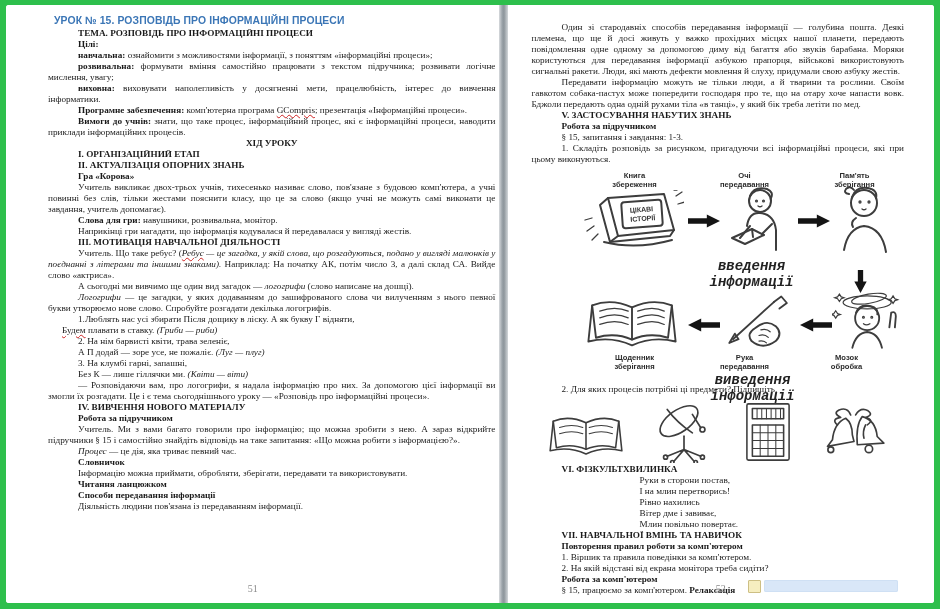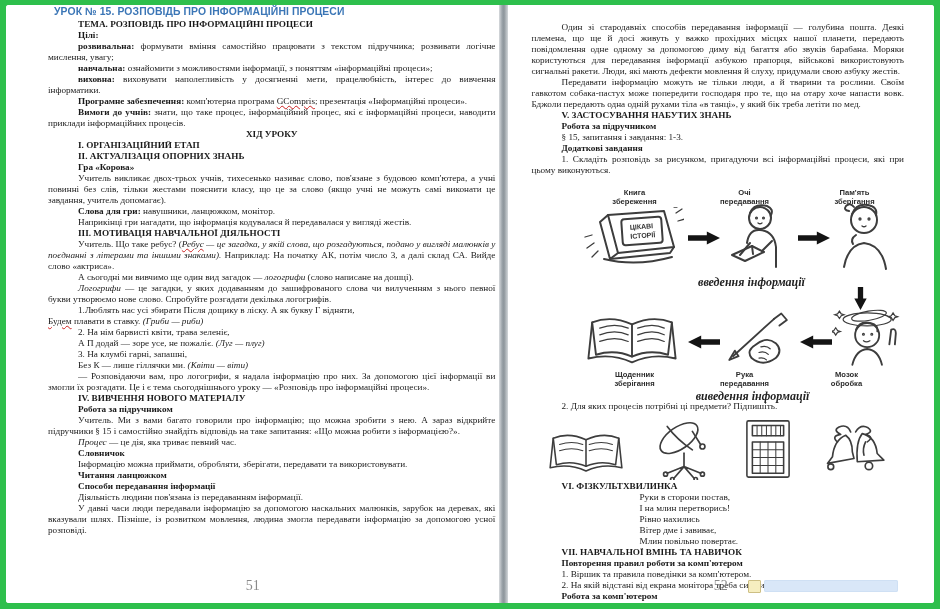--- a/index.html
+++ b/index.html
@@ -7,54 +7,54 @@
     width:940px;height:609px;position:relative;overflow:hidden;
     background:#2ebf4c;
     font-family:"Liberation Serif", serif;
     color:#1a1a1a;
   }
   .spread{
     position:absolute;left:6px;top:5px;width:928px;height:598px;
     background:#ffffff;border-radius:3px;display:flex;overflow:hidden;
   }
   .page{position:relative;background:#fff;box-sizing:border-box;overflow:hidden;}
-  .page-left{width:542px;padding:0 4px 0 42px;}
+  .page-left{width:542px;padding:9px 4px 0 42px;}
   .page-right{width:467px;padding:17px 30px 0 24px;}
   .gutter{
     width:9px;height:100%;
     background:linear-gradient(90deg,#d8dbde 0%,#9aa2a8 35%,#8d959b 55%,#d3d7da 100%);
   }
   .para{font-size:9.2px;line-height:11px;text-align:left;}
   .para.j{text-align:justify;}
   .para.ind{text-indent:30px;}
   .para.ctr{text-align:center;text-indent:0;}
-  .para.vrs{}
+  .para.vrs{margin-left:14px;}
   .para.poem{margin-left:108px;}
   .para.title{
     font-family:"Liberation Sans", sans-serif;
     color:#3b76b6;font-weight:bold;font-size:10.4px;line-height:14px;
     text-indent:6px;letter-spacing:.1px;
   }
   .b{font-weight:bold;}
   .i{font-style:italic;}
   .w{text-decoration:underline;text-decoration-style:wavy;text-decoration-color:#cc2222;text-decoration-thickness:1px;}
   .pagenum{
     position:absolute;bottom:9px;left:0;width:100%;text-align:center;
-    font-size:14px;color:#8a8a8a;
+    font-size:10px;color:#8a8a8a;
   }
   
-  .f1{position:relative;height:212px;margin-top:13px;}
+  .f1{position:relative;height:212px;margin-top:7px;}
   .f1-lab{
     position:absolute;width:110px;text-align:center;
     font-family:"Liberation Sans",sans-serif;font-weight:bold;
     font-size:7.6px;line-height:8.8px;color:#2b2b2b;
   }
   .f1-cap{
     position:absolute;text-align:center;font-style:italic;font-weight:bold;
-    font-size:12px;color:#222;
+    font-size:14px;color:#222;font-family:Liberation Mono, monospace;
   }
   .f1 svg, .f2 svg{position:absolute;}
   .sketch{fill:none;stroke:#3d3d3d;stroke-width:2;stroke-linecap:round;stroke-linejoin:round;}
   .sketch-thin{fill:none;stroke:#3d3d3d;stroke-width:1.3;stroke-linecap:round;}
   .arrfill{fill:#141414;stroke:none;}
   svg text{font-family:"Liberation Sans",sans-serif;fill:#333;stroke:none;font-weight:bold;}
   
   .f2{position:relative;height:66px;margin:2px 0 1px 0;display:flex;justify-content:center;align-items:flex-end;gap:26px;}
   .f2 svg{position:static;}
   
@@ -73,31 +73,31 @@
 </head>
 <body>
 
 <div class="spread">
 
   <div class="page page-left">
     <div>
         <div class="para title"><span class="">УРОК № 15. РОЗПОВІДЬ ПРО ІНФОРМАЦІЙНІ ПРОЦЕСИ</span></div>
         <div class="para ind"><span class="b">ТЕМА. РОЗПОВІДЬ ПРО ІНФОРМАЦІЙНІ ПРОЦЕСИ</span></div>
         <div class="para ind"><span class="b">Цілі:</span></div>
+        <div class="para ind j"><span class="b">навчальна:</span><span class=""> ознайомити з можливостями інформації, з поняттям «інформаційні процеси»;</span></div>
         <div class="para ind j"><span class="b">розвивальна:</span><span class=""> формувати вміння самостійно працювати з текстом підручника; розвивати логічне мислення, увагу;</span></div>
-        <div class="para ind j"><span class="b">навчальна:</span><span class=""> ознайомити з можливостями інформації, з поняттям «інформаційні процеси»;</span></div>
         <div class="para ind j"><span class="b">виховна:</span><span class=""> виховувати наполегливість у досягненні мети, працелюбність, інтерес до вивчення інформатики.</span></div>
         <div class="para ind j"><span class="b">Програмне забезпечення:</span><span class=""> комп'ютерна програма </span><span class="w">GCompris</span><span class="">; презентація «Інформаційні процеси».</span></div>
         <div class="para ind j"><span class="b">Вимоги до учнів:</span><span class=""> знати, що таке процес, інформаційний процес, які є інформаційні процеси, наводити приклади інформаційних процесів.</span></div>
         <div class="para ctr"><span class="b">ХІД УРОКУ</span></div>
         <div class="para ind"><span class="b">I. ОРГАНІЗАЦІЙНИЙ ЕТАП</span></div>
         <div class="para ind"><span class="b">II. АКТУАЛІЗАЦІЯ ОПОРНИХ ЗНАНЬ</span></div>
         <div class="para ind"><span class="b">Гра «Корова»</span></div>
         <div class="para ind j"><span class="">Учитель викликає двох-трьох учнів, тихесенько називає слово, пов'язане з будовою комп'ютера, а учні повинні без слів, тільки жестами пояснити класу, що це за слово (якщо учні не можуть самі виконати це завдання, учитель допомагає).</span></div>
-        <div class="para ind"><span class="b">Слова для гри:</span><span class=""> навушники, ланцюжком, монітор.</span></div>
+        <div class="para ind"><span class="b">Слова для гри:</span><span class=""> навушники, розвивальна, монітор.</span></div>
         <div class="para ind j"><span class="">Наприкінці гри нагадати, що інформація кодувалася й передавалася у вигляді жестів.</span></div>
         <div class="para ind"><span class="b">III. МОТИВАЦІЯ НАВЧАЛЬНОЇ ДІЯЛЬНОСТІ</span></div>
         <div class="para ind j"><span class="">Учитель. Що таке ребус? (</span><span class="i w">Ребус</span><span class="i"> — це загадка, у якій слова, що розгадуються, подано у вигляді малюнків у поєднанні з літерами та іншими знаками).</span><span class=""> Наприклад: На початку АК, потім число 3, а далі склад СА. Вийде слово «актриса».</span></div>
         <div class="para ind j"><span class="">А сьогодні ми вивчимо ще один вид загадок — </span><span class="i">логогрифи</span><span class=""> (слово написане на дошці).</span></div>
         <div class="para ind j"><span class="i">Логогрифи</span><span class=""> — це загадки, у яких додаванням до зашифрованого слова чи вилученням з нього певної букви утворюємо нове слово. Спробуйте розгадати декілька логогрифів.</span></div>
         <div class="para ind"><span class="">1.Люблять нас усі збирати Після дощику в ліску. А як букву Г відняти,</span></div>
         <div class="para vrs"><span class="w">Будем</span><span class=""> плавати в ставку. </span><span class="i">(Гриби — риби)</span></div>
         <div class="para ind"><span class="">2. На нім барвисті квіти, трава зеленіє,</span></div>
         <div class="para ind"><span class="">А П додай — зоре усе, не пожаліє. </span><span class="i">(Луг — плуг)</span></div>
         <div class="para ind"><span class="">3. На клумбі гарні, запашні,</span></div>
@@ -105,35 +105,33 @@
         <div class="para ind j"><span class="">— Розповідаючи вам, про логогрифи, я надала інформацію про них. За допомогою цієї інформації ви змогли їх розгадати. Це і є тема сьогоднішнього уроку — «Розповідь про інформаційні процеси».</span></div>
         <div class="para ind"><span class="b">IV. ВИВЧЕННЯ НОВОГО МАТЕРІАЛУ</span></div>
         <div class="para ind"><span class="b">Робота за підручником</span></div>
         <div class="para ind j"><span class="">Учитель. Ми з вами багато говорили про інформацію; що можна зробити з нею. А зараз відкрийте підручники § 15 і самостійно знайдіть відповідь на таке запитання: «Що можна робити з інформацією?».</span></div>
         <div class="para ind"><span class="i">Процес</span><span class=""> — це дія, яка триває певний час.</span></div>
         <div class="para ind"><span class="b">Словничок</span></div>
         <div class="para ind j"><span class="">Інформацію можна приймати, обробляти, зберігати, передавати та використовувати.</span></div>
         <div class="para ind"><span class="b">Читання ланцюжком</span></div>
         <div class="para ind"><span class="b">Способи передавання інформації</span></div>
         <div class="para ind"><span class="">Діяльність людини пов'язана із передаванням інформації.</span></div>
-        <div class="para ind j"><span class="">У давні часи люди передавали інформацію за допомогою наскальних малюнків, зарубок на деревах, які вказували шлях. Пізніше, із розвитком мовлення, людина змогла передавати інформацію за допомогою усної розповіді.</span></div>
       </div>
     <div class="pagenum">51</div>
   </div>
 
   <div class="gutter"></div>
 
   <div class="page page-right">
     <div>
         <div class="para ind j"><span class="">Один зі стародавніх способів передавання інформації — голубина пошта. Деякі племена, що ще й досі живуть у важко прохідних місцях нашої планети, передають повідомлення одне одному за допомогою диму від багаття або звуків барабана. Моряки користуються для передавання інформації азбукою прапорця, військові використовують сигнальні ракети. Люди, які мають дефекти мовлення й слуху, придумали свою азбуку жестів.</span></div>
         <div class="para ind j"><span class="">Передавати інформацію можуть не тільки люди, а й тварини та рослини. Своїм гавкотом собака-пастух може попередити господаря про те, що на отару хоче напасти вовк. Бджоли передають одна одній рухами тіла «в танці», у який бік треба летіти по мед.</span></div>
         <div class="para ind"><span class="b">V. ЗАСТОСУВАННЯ НАБУТИХ ЗНАНЬ</span></div>
         <div class="para ind"><span class="b">Робота за підручником</span></div>
         <div class="para ind"><span class="">§ 15, запитання і завдання: 1-3.</span></div>
-        <div class="para ind"><span class="b">Додаткові завдання</span></div>
         <div class="para ind j"><span class="">1. Складіть розповідь за рисунком, пригадуючи всі інформаційні процеси, які при цьому виконуються.</span></div>
       </div>
 
     <div class="f1">
       <div class="f1-lab" style="left:48px;top:0;">
         <div>Книга</div>
         <div>збереження</div>
       </div>
       <div class="f1-lab" style="left:158px;top:0;">
         <div>Очі</div>

